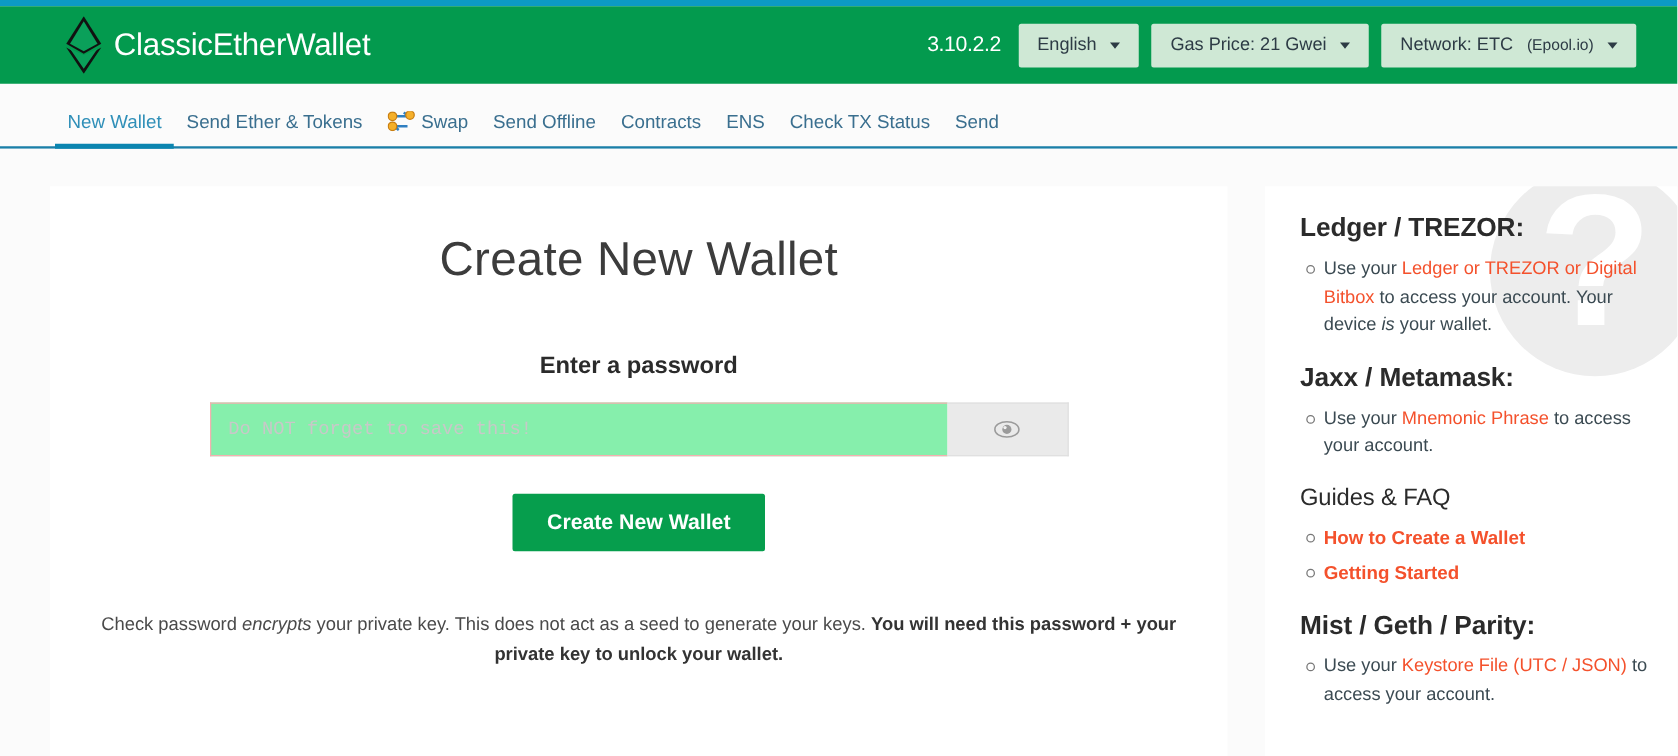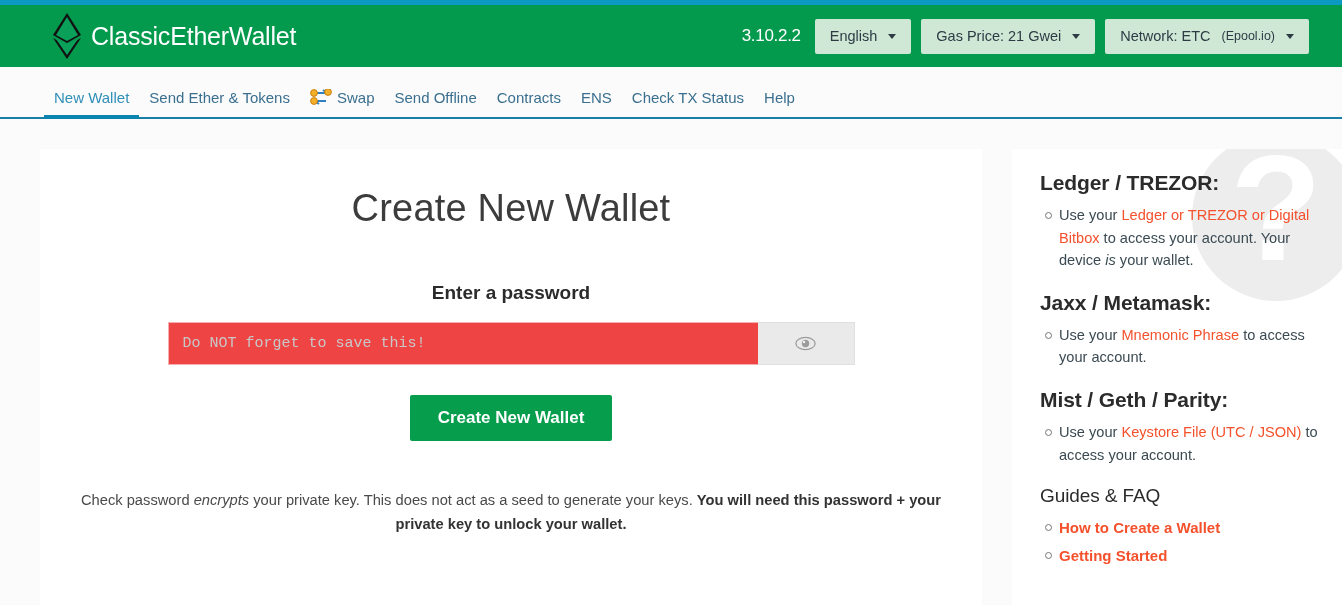--- a/index.html
+++ b/index.html
@@ -144,21 +144,21 @@
   .pw-row {
     display: flex;
     justify-content: center;
     margin-bottom: 30px;
   }
   .pw-input {
     width: 590px;
     height: 43px;
     border: 1px solid #f4b0b0;
     border-right: none;
-    background: #ef4444;
+    background: #86efac;
     padding: 0 14px;
     font-family: "Liberation Mono", monospace;
     font-size: 15px;
     color: #333;
     outline: none;
   }
   .pw-input::placeholder { color: #c8c8c8; }
   .pw-eye {
     width: 97px;
     height: 43px;
@@ -312,21 +312,21 @@
     <div class="nav-item">
       <span>Contracts</span>
     </div>
     <div class="nav-item">
       <span>ENS</span>
     </div>
     <div class="nav-item">
       <span>Check TX Status</span>
     </div>
     <div class="nav-item">
-      <span>Help</span>
+      <span>Send</span>
     </div>
   </div>
 
 <div class="page">
 
   <div class="main-card">
     <h1 class="page-title">Create New Wallet</h1>
 
     <div class="pw-label">Enter a password</div>
 
@@ -359,28 +359,28 @@
             <li class="side-li"><span>Use your </span><a>Ledger or TREZOR or Digital Bitbox</a><span> to access your account. Your device </span><i>is</i><span> your wallet.</span></li>
           </ul>
         </div>
         <div class="side-group">
           <div class="side-h">Jaxx / Metamask:</div>
           <ul class="side-list">
             <li class="side-li"><span>Use your </span><a>Mnemonic Phrase</a><span> to access your account.</span></li>
           </ul>
         </div>
         <div class="side-group">
-          <div class="side-h">Mist / Geth / Parity:</div>
-          <ul class="side-list">
-            <li class="side-li"><span>Use your </span><a>Keystore File (UTC / JSON)</a><span> to access your account.</span></li>
-          </ul>
-        </div>
-        <div class="side-group">
           <div class="side-h light">Guides &amp; FAQ</div>
           <ul class="side-list">
             <li class="side-li linkonly"><a>How to Create a Wallet</a></li>
             <li class="side-li linkonly"><a>Getting Started</a></li>
           </ul>
         </div>
+        <div class="side-group">
+          <div class="side-h">Mist / Geth / Parity:</div>
+          <ul class="side-list">
+            <li class="side-li"><span>Use your </span><a>Keystore File (UTC / JSON)</a><span> to access your account.</span></li>
+          </ul>
+        </div>
       </div>
   </div>
 
 </div>
 
 </body></html>

